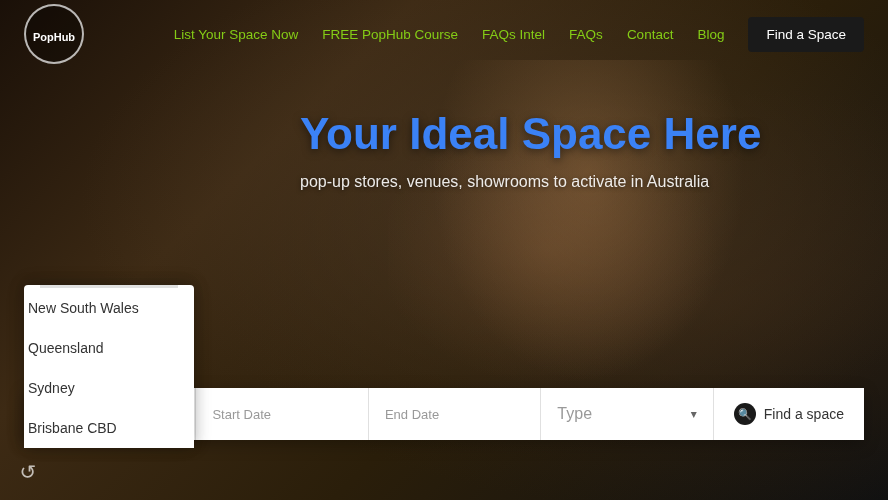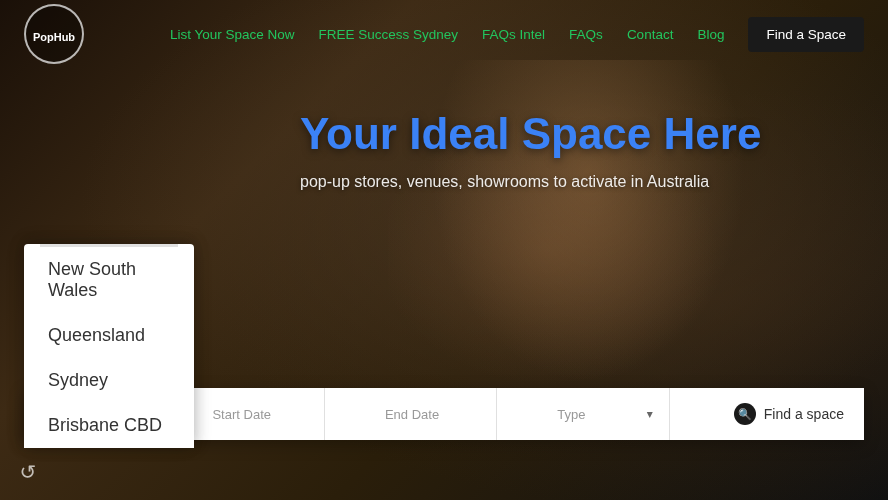--- a/index.html
+++ b/index.html
@@ -67,21 +67,21 @@
       margin-top: 7px;
     }
 
     .nav-links {
       display: flex;
       align-items: center;
       gap: 24px;
     }
 
     .nav-link {
-      color: #22c55e;
+      color: #84cc16;
       font-size: 13.5px;
       text-decoration: none;
       font-weight: 400;
       cursor: pointer;
       white-space: nowrap;
     }
 
     .nav-btn {
       background: #1a1a1a;
       color: #fff;
@@ -124,21 +124,20 @@
       right: 0;
       z-index: 10;
       display: flex;
       align-items: center;
       margin: 0 24px;
       background: #fff;
       border-radius: 4px;
       height: 52px;
       box-shadow: 0 4px 16px rgba(0,0,0,0.3);
       overflow: visible;
-      gap: 44px;
     }
 
     .search-field {
       flex: 1;
       display: flex;
       align-items: center;
       padding: 0 16px;
       border-right: 1px solid #e0e0e0;
       height: 100%;
       cursor: pointer;
@@ -174,21 +173,21 @@
     .search-type {
       flex: 1;
       display: flex;
       align-items: center;
       padding: 0 16px;
       border-right: 1px solid #e0e0e0;
       height: 100%;
     }
 
     .search-type-text {
-      font-size: 13px;
+      font-size: 16px;
       color: #999;
       flex: 1;
     }
 
     .search-type-arrow {
       color: #666;
       font-size: 12px;
     }
 
     .search-btn {
@@ -232,24 +231,23 @@
     }
 
     .dropdown-divider {
       height: 3px;
       background: #e0e0e0;
       margin: 0 16px;
     }
 
     .dropdown-item {
       padding: 12px 4px;
-      font-size: 18px;
+      font-size: 14px;
       color: #333;
       cursor: pointer;
-      margin-left: 20px;
     }
 
     
     .bottom-icon {
       position: absolute;
       bottom: 14px;
       left: 14px;
       z-index: 10;
       width: 28px;
       height: 28px;
@@ -269,21 +267,21 @@
 <div class="hero">
   <div class="hero-bg"></div>
   <div class="hero-people"></div>
 
   <nav class="navbar">
     <div class="logo-wrap">
       <span class="logo-text">PopHub</span>
     </div>
     <div class="nav-links">
       <span class="nav-link">List Your Space Now</span>
-      <span class="nav-link">FREE Success Sydney</span>
+      <span class="nav-link">FREE PopHub Course</span>
       <span class="nav-link">FAQs Intel</span>
       <span class="nav-link">FAQs</span>
       <span class="nav-link">Contact</span>
       <span class="nav-link">Blog</span>
       <button class="nav-btn">Find a Space</button>
     </div>
   </nav>
 
   <div class="hero-content">
     <h1 class="hero-title">Your Ideal Space Here</h1>

